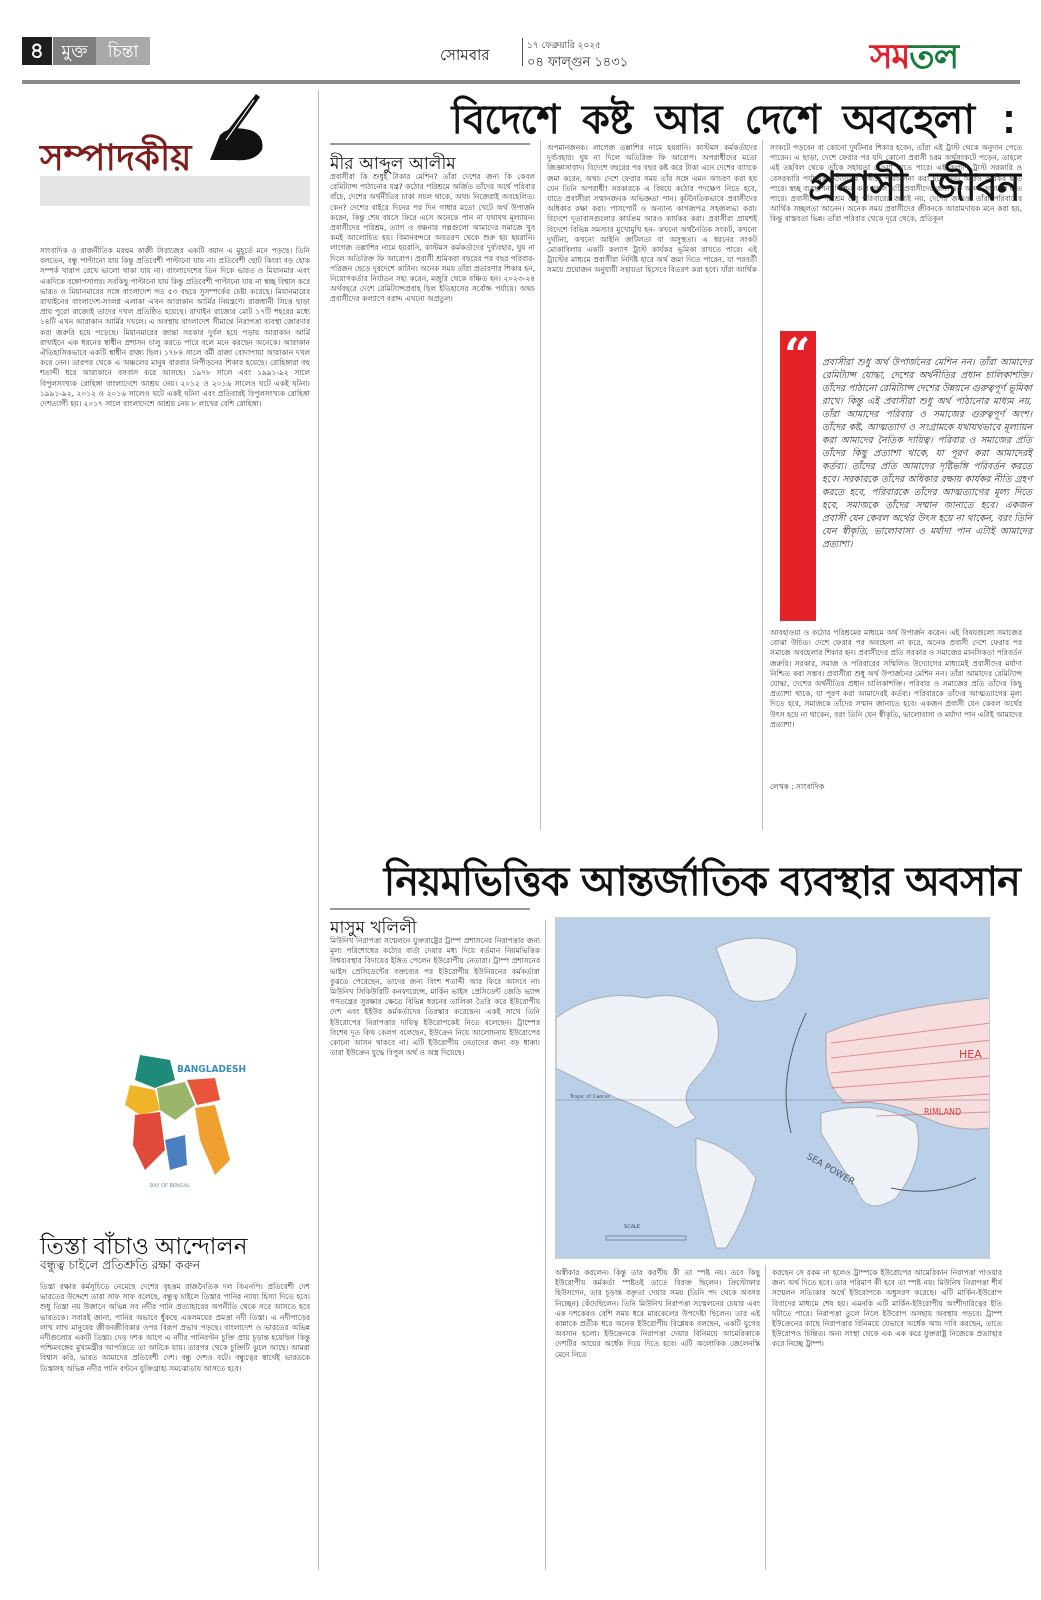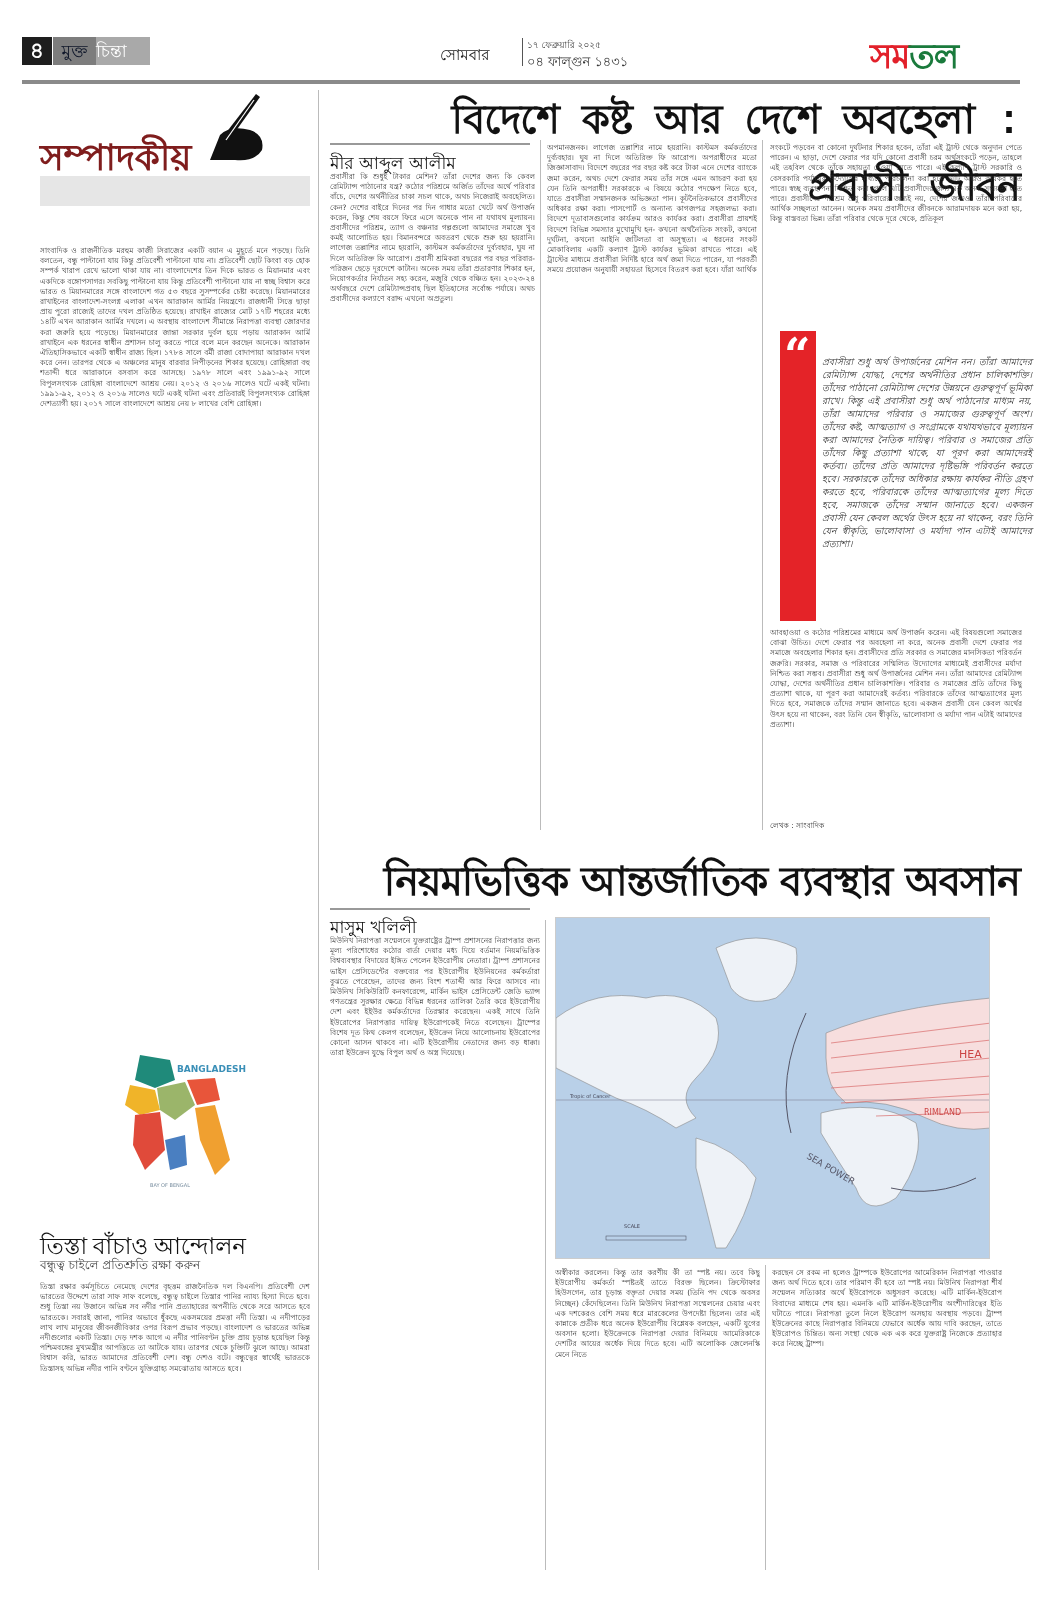--- a/index.html
+++ b/index.html
@@ -1,22 +1,22 @@
 <!DOCTYPE html>
 <html><head>
 <meta charset="utf-8">
 <style>
   *{box-sizing:border-box;margin:0;padding:0}
   html,body{width:1041px;height:1600px;background:#fff;overflow:hidden}
   body{position:relative;font-family:"DejaVu Sans",sans-serif;color:#222}
   .abs{position:absolute}
   
   .pgnum{left:22px;top:37px;width:30px;height:28px;background:#1e1e1e;color:#fff;font-size:22px;font-weight:bold;text-align:center;line-height:28px}
-  .sec1{left:53px;top:37px;width:43px;height:28px;background:#7d7d7d;color:#0f172a;font-size:17px;line-height:28px;text-align:center}
-  .sec2{left:96px;top:37px;width:54px;height:28px;background:#a9a9a9;color:#fff;font-size:17px;line-height:28px;text-align:left}
+  .sec1{left:53px;top:37px;width:43px;height:28px;background:#7d7d7d;color:#ffffff;font-size:17px;line-height:28px;text-align:center}
+  .sec2{left:96px;top:37px;width:54px;height:28px;background:#a9a9a9;color:#fff;font-size:17px;line-height:28px;text-align:center}
   .day{left:440px;top:43px;font-size:15px;color:#222}
   .datesep{left:522px;top:38px;width:1px;height:28px;background:#555}
   .date1{left:527px;top:38px;font-size:9px;color:#333}
   .date2{left:527px;top:52px;font-size:13px;color:#333}
   .logo{left:870px;top:30px;font-size:34px;font-weight:bold;letter-spacing:-1px;font-family:"DejaVu Serif",serif}
   .logo .r{color:#e2202a}.logo .g{color:#1a7a3c}
   .toprule{left:22px;top:80px;width:998px;height:4px;background:#8a8a8a}
   
   .edhead{left:40px;top:130px;font-size:36px;font-family:"DejaVu Serif",serif;font-weight:bold;color:#7f1d1d}
   .pen{left:200px;top:90px;width:70px;height:75px}
@@ -29,21 +29,21 @@
   .byrule{height:2px;background:#999}
   .byline{font-size:17px;color:#111;text-align:left;font-family:"DejaVu Serif",serif}
   .quotebar{left:780px;top:331px;width:36px;height:290px;background:#e42328}
   .quotemark{left:784px;top:332px;color:#fff;font-size:46px;font-weight:bold;font-family:"DejaVu Serif",serif;line-height:46px}
   .quotetext{left:822px;top:355px;width:210px;font-size:9.2px;line-height:13px;font-style:italic;color:#333;text-align:justify}
   .author-note{font-size:7.5px;color:#333}
   
   .h2{left:330px;top:850px;width:690px;font-size:40px;font-weight:bold;font-family:"DejaVu Serif",serif;color:#111;text-align:right;letter-spacing:-1px}
   .map{left:555px;top:917px;width:435px;height:342px;background:#b8cfe6;overflow:hidden;border:1px solid #ccc}
   
-  .teesta-h{left:40px;top:1228px;font-size:23px;color:#111;font-family:Liberation Serif, serif}
+  .teesta-h{left:40px;top:1228px;font-size:23px;color:#111;font-family:Liberation Sans, sans-serif}
   .teesta-sub{left:40px;top:1256px;font-size:12px;color:#444}
   .bdmap{left:115px;top:1050px;width:160px;height:130px}
 </style>
 </head>
 <body>
 
 <div class="abs pgnum">৪</div>
 <div class="abs sec1">মুক্ত</div>
 <div class="abs sec2">চিন্তা</div>
 <div class="abs day">সোমবার</div>
@@ -91,21 +91,21 @@
 <div class="abs byline" style="left:330px;top:150px;width:200px">মীর আব্দুল আলীম</div>
 <div class="abs body" style="left:330px;top:172px;width:205px;height:655px">প্রবাসীরা কি শুধুই টাকার মেশিন? তাঁরা দেশের জন্য কি কেবল রেমিট্যান্স পাঠানোর যন্ত্র? কঠোর পরিশ্রমে অর্জিত তাঁদের অর্থে পরিবার বাঁচে, দেশের অর্থনীতির চাকা সচল থাকে, অথচ নিজেরাই অবহেলিত। কেন? দেশের বাইরে দিনের পর দিন গাধার মতো খেটে অর্থ উপার্জন করেন, কিন্তু শেষ বয়সে ফিরে এসে অনেকে পান না যথাযথ মূল্যায়ন। প্রবাসীদের পরিশ্রম, ত্যাগ ও বঞ্চনার গল্পগুলো আমাদের সমাজে খুব কমই আলোচিত হয়। বিমানবন্দরে অবতরণ থেকে শুরু হয় হয়রানি। লাগেজ তল্লাশির নামে হয়রানি, কাস্টমস কর্মকর্তাদের দুর্ব্যবহার, ঘুষ না দিলে অতিরিক্ত ফি আরোপ। প্রবাসী শ্রমিকরা বছরের পর বছর পরিবার-পরিজন ছেড়ে দূরদেশে কাটান। অনেক সময় তাঁরা প্রতারণার শিকার হন, নিয়োগকর্তার নির্যাতন সহ্য করেন, মজুরি থেকে বঞ্চিত হন। ২০২৩-২৪ অর্থবছরে দেশে রেমিট্যান্সপ্রবাহ ছিল ইতিহাসের সর্বোচ্চ পর্যায়ে। অথচ প্রবাসীদের কল্যাণে বরাদ্দ এখনো অপ্রতুল।</div>
 <div class="abs vrule" style="left:540px;top:140px;height:690px"></div>
 <div class="abs body" style="left:547px;top:143px;width:210px;height:685px">অপমানজনক। লাগেজ তল্লাশির নামে হয়রানি। কাস্টমস কর্মকর্তাদের দুর্ব্যবহার। ঘুষ না দিলে অতিরিক্ত ফি আরোপ। অপরাধীদের মতো জিজ্ঞাসাবাদ। বিদেশে বছরের পর বছর কষ্ট করে টাকা এনে দেশের ব্যাংকে জমা করেন, অথচ দেশে ফেরার সময় তাঁর সঙ্গে এমন আচরণ করা হয় যেন তিনি অপরাধী! সরকারকে এ বিষয়ে কঠোর পদক্ষেপ নিতে হবে, যাতে প্রবাসীরা সম্মানজনক অভিজ্ঞতা পান। কূটনৈতিকভাবে প্রবাসীদের অধিকার রক্ষা করা। পাসপোর্ট ও অন্যান্য কাগজপত্র সহজলভ্য করা। বিদেশে দূতাবাসগুলোর কার্যক্রম আরও কার্যকর করা। প্রবাসীরা প্রায়শই বিদেশে বিভিন্ন সমস্যার মুখোমুখি হন- কখনো অর্থনৈতিক সংকট, কখনো দুর্ঘটনা, কখনো আইনি জটিলতা বা অসুস্থতা। এ ধরনের সংকট মোকাবিলায় একটি কল্যাণ ট্রাস্ট কার্যকর ভূমিকা রাখতে পারে। এই ট্রাস্টের মাধ্যমে প্রবাসীরা নির্দিষ্ট হারে অর্থ জমা দিতে পারেন, যা পরবর্তী সময়ে প্রয়োজন অনুযায়ী সহায়তা হিসেবে বিতরণ করা হবে। যাঁরা আর্থিক</div>
 <div class="abs vrule" style="left:762px;top:140px;height:690px"></div>
 <div class="abs body" style="left:770px;top:143px;width:252px;height:185px">সংকটে পড়বেন বা কোনো দুর্ঘটনার শিকার হবেন, তাঁরা এই ট্রাস্ট থেকে অনুদান পেতে পারেন। এ ছাড়া, দেশে ফেরার পর যদি কোনো প্রবাসী চরম অর্থসংকটে পড়েন, তাহলে এই তহবিল থেকে তাঁকে সহায়তা দেওয়া যেতে পারে। এই কল্যাণ ট্রাস্ট সরকারি ও বেসরকারি পর্যায়ের উদ্যোগের মাধ্যমে পরিচালনা করা হলে এটি আরও কার্যকর হতে পারে। স্বচ্ছ ব্যবস্থাপনা নিশ্চিত করা গেলে এটি প্রবাসীদের জন্য এক অনন্য সহায়তা হতে পারে। প্রবাসীদের পরিশ্রম শুধু পরিবারের জন্যই নয়, দেশের জন্যও। তাঁরা পরিবারের আর্থিক সচ্ছলতা আনেন। অনেক সময় প্রবাসীদের জীবনকে আরামদায়ক মনে করা হয়, কিন্তু বাস্তবতা ভিন্ন। তাঁরা পরিবার থেকে দূরে থেকে, প্রতিকূল</div>
 <div class="abs quotebar"></div>
 <div class="abs quotemark">“</div>
 <div class="abs quotetext">প্রবাসীরা শুধু অর্থ উপার্জনের মেশিন নন। তাঁরা আমাদের রেমিট্যান্স যোদ্ধা, দেশের অর্থনীতির প্রধান চালিকাশক্তি। তাঁদের পাঠানো রেমিট্যান্স দেশের উন্নয়নে গুরুত্বপূর্ণ ভূমিকা রাখে। কিন্তু এই প্রবাসীরা শুধু অর্থ পাঠানোর মাধ্যম নয়, তাঁরা আমাদের পরিবার ও সমাজের গুরুত্বপূর্ণ অংশ। তাঁদের কষ্ট, আত্মত্যাগ ও সংগ্রামকে যথাযথভাবে মূল্যায়ন করা আমাদের নৈতিক দায়িত্ব। পরিবার ও সমাজের প্রতি তাঁদের কিছু প্রত্যাশা থাকে, যা পূরণ করা আমাদেরই কর্তব্য। তাঁদের প্রতি আমাদের দৃষ্টিভঙ্গি পরিবর্তন করতে হবে। সরকারকে তাঁদের অধিকার রক্ষায় কার্যকর নীতি গ্রহণ করতে হবে, পরিবারকে তাঁদের আত্মত্যাগের মূল্য দিতে হবে, সমাজকে তাঁদের সম্মান জানাতে হবে। একজন প্রবাসী যেন কেবল অর্থের উৎস হয়ে না থাকেন, বরং তিনি যেন স্বীকৃতি, ভালোবাসা ও মর্যাদা পান এটাই আমাদের প্রত্যাশা।</div>
 <div class="abs body" style="left:770px;top:628px;width:252px;height:190px">আবহাওয়া ও কঠোর পরিশ্রমের মাধ্যমে অর্থ উপার্জন করেন। এই বিষয়গুলো সমাজের বোঝা উচিত। দেশে ফেরার পর অবহেলা না করে, অনেক প্রবাসী দেশে ফেরার পর সমাজে অবহেলার শিকার হন। প্রবাসীদের প্রতি সরকার ও সমাজের মানসিকতা পরিবর্তন জরুরি। সরকার, সমাজ ও পরিবারের সম্মিলিত উদ্যোগের মাধ্যমেই প্রবাসীদের মর্যাদা নিশ্চিত করা সম্ভব। প্রবাসীরা শুধু অর্থ উপার্জনের মেশিন নন। তাঁরা আমাদের রেমিট্যান্স যোদ্ধা, দেশের অর্থনীতির প্রধান চালিকাশক্তি। পরিবার ও সমাজের প্রতি তাঁদের কিছু প্রত্যাশা থাকে, যা পূরণ করা আমাদেরই কর্তব্য। পরিবারকে তাঁদের আত্মত্যাগের মূল্য দিতে হবে, সমাজকে তাঁদের সম্মান জানাতে হবে। একজন প্রবাসী যেন কেবল অর্থের উৎস হয়ে না থাকেন, বরং তিনি যেন স্বীকৃতি, ভালোবাসা ও মর্যাদা পান এটাই আমাদের প্রত্যাশা।</div>
-<div class="abs author-note" style="left:770px;top:820px">লেখক : সাংবাদিক</div>
+<div class="abs author-note" style="left:770px;top:781px">লেখক : সাংবাদিক</div>
 
 <div class="abs h2">নিয়মভিত্তিক আন্তর্জাতিক ব্যবস্থার অবসান</div>
 <div class="abs byrule" style="left:330px;top:908px;width:200px"></div>
 <div class="abs byline" style="left:330px;top:914px;width:200px">মাসুম খলিলী</div>
 <div class="abs body" style="left:330px;top:936px;width:210px;height:630px">মিউনিখ নিরাপত্তা সম্মেলনে যুক্তরাষ্ট্রের ট্রাম্প প্রশাসনের নিরাপত্তার জন্য মূল্য পরিশোধের কঠোর বার্তা দেয়ার মধ্য দিয়ে বর্তমান নিয়মভিত্তিক বিশ্বব্যবস্থার বিদায়ের ইঙ্গিত পেলেন ইউরোপীয় নেতারা। ট্রাম্প প্রশাসনের ভাইস প্রেসিডেন্টের বক্তব্যের পর ইউরোপীয় ইউনিয়নের কর্মকর্তারা বুঝতে পেরেছেন, তাদের জন্য বিংশ শতাব্দী আর ফিরে আসবে না। মিউনিখ সিকিউরিটি কনফারেন্সে, মার্কিন ভাইস প্রেসিডেন্ট জেডি ভ্যান্স গণতন্ত্রের সুরক্ষার ক্ষেত্রে বিভিন্ন ধরনের তালিকা তৈরি করে ইউরোপীয় দেশ এবং ইইউর কর্মকর্তাদের তিরস্কার করেছেন। একই সাথে তিনি ইউরোপের নিরাপত্তার দায়িত্ব ইউরোপকেই নিতে বলেছেন। ট্রাম্পের বিশেষ দূত কিথ কেলগ বলেছেন, ইউক্রেন নিয়ে আলোচনায় ইউরোপের কোনো আসন থাকবে না। এটি ইউরোপীয় নেতাদের জন্য বড় ধাক্কা। তারা ইউক্রেন যুদ্ধে বিপুল অর্থ ও অস্ত্র দিয়েছে।</div>
 <div class="abs vrule" style="left:545px;top:920px;height:650px"></div>
 <div class="abs map">
   <svg width="435" height="342" viewBox="0 0 435 342">
     <rect width="435" height="342" fill="#b9d0e8"></rect>
     <path d="M0 100 Q40 70 90 80 Q130 70 160 100 Q170 130 140 160 Q120 180 140 200 L120 210 Q90 190 60 180 Q20 160 0 150 Z" fill="#eef2f7" stroke="#888" stroke-width=".6"></path>

